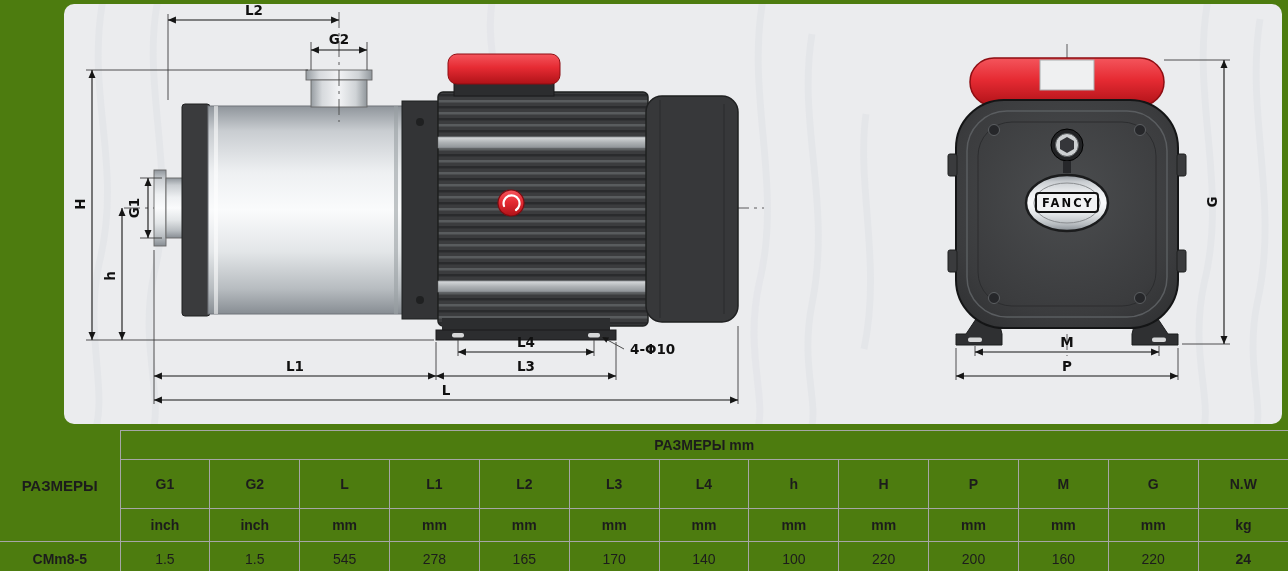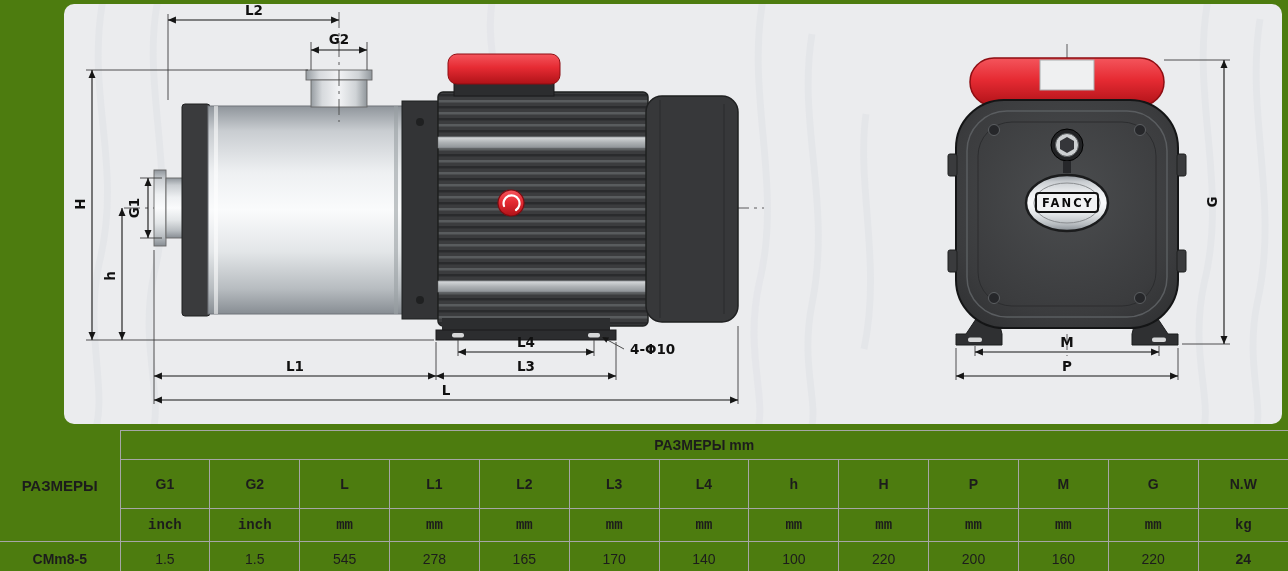--- a/index.html
+++ b/index.html
@@ -19,21 +19,21 @@
   
   .tablewrap{position:absolute;left:0;top:430px;width:1288px;}
   .dim-table{width:100%;border-collapse:collapse;table-layout:fixed;
              font-size:14px;color:#1c1c1c;}
   .dim-table td{border:1px solid #a6a6a6;text-align:center;vertical-align:middle;padding:2px;}
   .dim-table td:first-child{border-left:0;}
   .dim-table td:last-child{border-right:0;}
   .dim-table .model-h{border-top:0;border-left:0;font-weight:bold;font-size:15px;}
   .dim-table .group-h{font-weight:bold;height:24px;}
   .r-labels td{height:44px;font-weight:bold;}
-  .r-units td{height:28px;font-weight:bold;font-family:Liberation Mono, monospace;}
+  .r-units td{height:28px;font-weight:bold;}
   .r-data td{height:30px;}
   .r-data .model-cell{font-weight:bold;}
   .r-data .b{font-weight:bold;}
   .c-model{width:120px;}
 </style>
 </head>
 <body>
 
 <div class="page">
 

